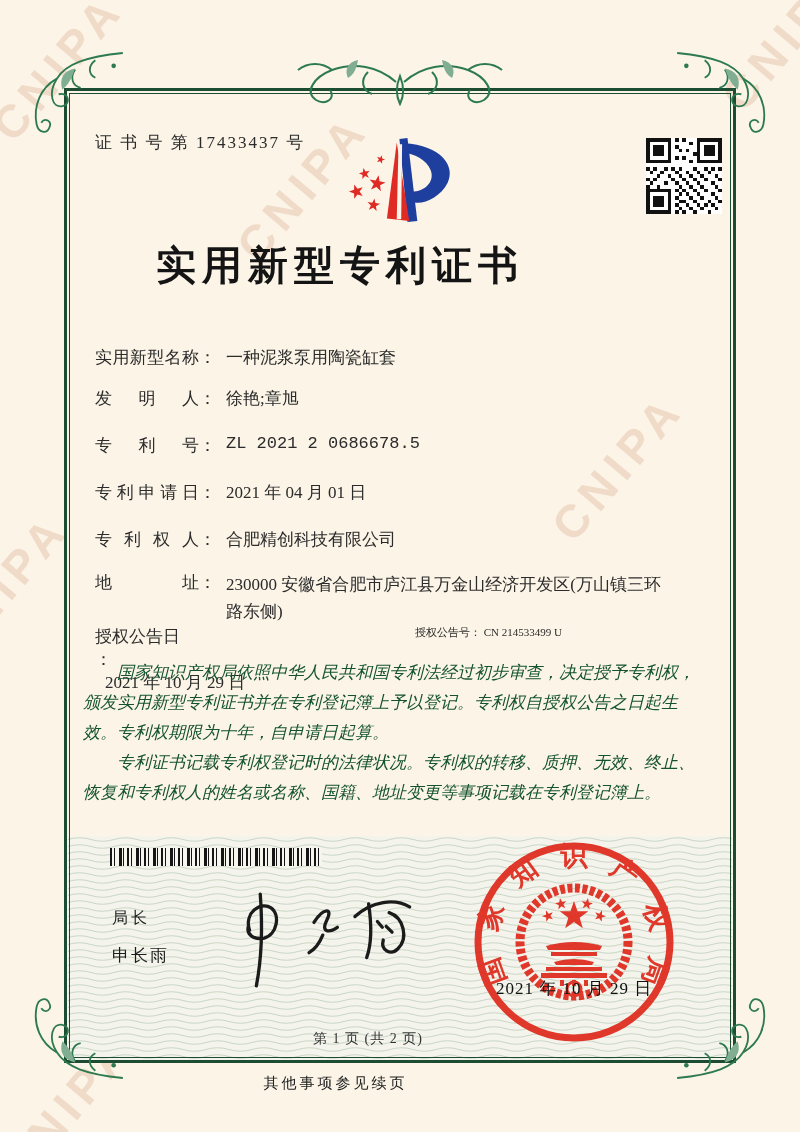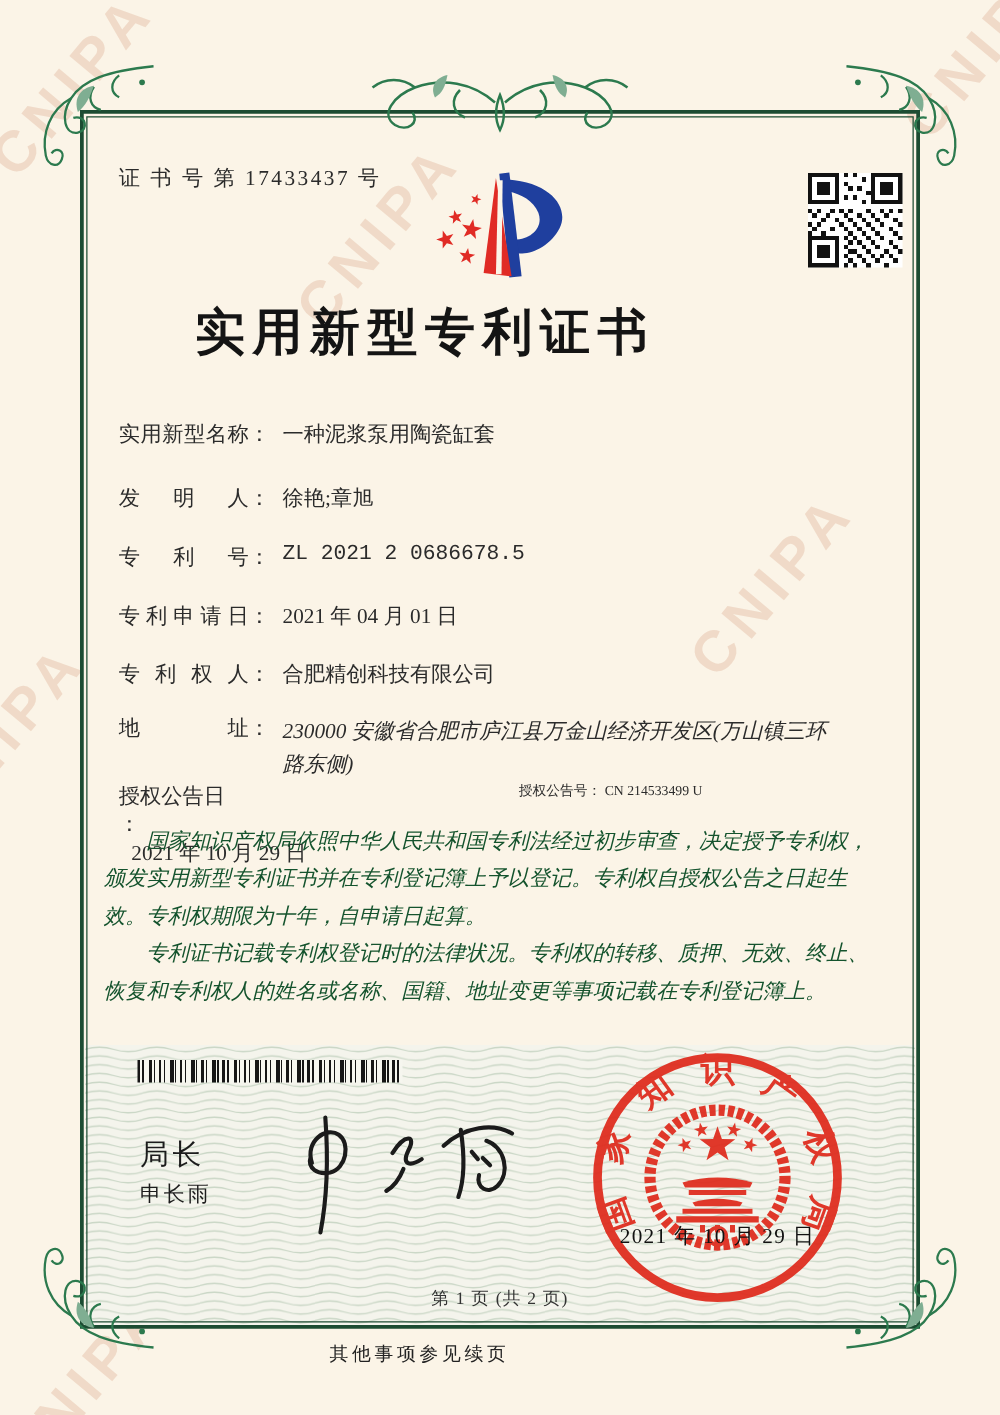--- a/index.html
+++ b/index.html
@@ -30,48 +30,48 @@
   .qr { position:absolute; left:646px; top:138px; width:76px; height:76px; }
 
   .title {
     position:absolute; left:0; top:238px; width:680px; text-align:center;
     font-size:40px; font-weight:bold; letter-spacing:6px; color:#141414;
   }
 
   .field { position:absolute; left:95px; font-size:17px; color:#2b2b2b; display:flex; }
   .field .lbl { display:inline-block; width:104px; text-align-last:justify; text-align:justify; }
   .field .val { margin-left:10px; }
-  .field .val.wrap { width:448px; line-height:27px;font-style:italic; }
+  .field .val.wrap { width:448px; line-height:27px; }
 
   .grant-no { position:absolute; left:415px; top:625px; font-size:11px; color:#2b2b2b; }
 
   .paras { position:absolute; left:83px; top:658px; width:612px; font-size:17px;
            line-height:30px; color:#14532d; font-style:italic; }
   .paras p { text-indent:2em; }
 
   .waves { position:absolute; left:68px; top:836px; width:664px; height:224px; }
 
   .barcode {
     position:absolute; left:110px; top:848px; width:212px; height:18px;
     background:repeating-linear-gradient(90deg,
       #151515 0 2px, #f6f6ef 2px 4px, #151515 4px 5px, #f6f6ef 5px 9px,
       #151515 9px 12px, #f6f6ef 12px 13px, #151515 13px 14px, #f6f6ef 14px 17px);
   }
 
-  .sig-title { position:absolute; left:112px; top:908px; font-size:23px; letter-spacing:3px; color:#1c1c1c; }
+  .sig-title { position:absolute; left:112px; top:908px; font-size:16px; letter-spacing:3px; color:#1c1c1c; }
   .sig-name  { position:absolute; left:112px; top:944px; font-size:17px; letter-spacing:2px; color:#1c1c1c; }
   .signature { position:absolute; left:230px; top:890px; width:205px; height:100px; }
 
   .seal { position:absolute; left:470px; top:838px; width:208px; height:208px; opacity:0.93; }
   .seal-date {
     position:absolute; left:468px; top:977px; width:212px; text-align:center;
     font-size:17px; color:#111; letter-spacing:1px;
   }
 
-  .page-indicator { position:absolute; left:0; top:1030px; width:800px; text-align:center;
+  .page-indicator { position:absolute; left:0; top:1030px; width:736px; text-align:center;
                     font-size:14px; color:#333; letter-spacing:1px; }
   .footer-note { position:absolute; left:0; top:1074px; width:671px; text-align:center;
                  font-size:15px; color:#222; letter-spacing:3px; }
 </style>
 </head>
 <body>
 
 <div class="page">
 
   <div class="watermark" style="left:-30px; top:40px;">CNIPA</div>
@@ -194,21 +194,21 @@
                M8 16h1v1h-1z M12 16h1v1h-1z M15 16h1v1h-1z M19 16h1v1h-1z
                M9 17h1v1h-1z M10 17h1v1h-1z M13 17h1v1h-1z M17 17h1v1h-1z M20 17h1v1h-1z
                M8 18h1v1h-1z M11 18h1v1h-1z M14 18h1v1h-1z M16 18h1v1h-1z M18 18h1v1h-1z
                M9 19h1v1h-1z M12 19h1v1h-1z M15 19h1v1h-1z M19 19h1v1h-1z
                M8 20h1v1h-1z M10 20h1v1h-1z M13 20h1v1h-1z M17 20h1v1h-1z"></path>
     </g>
   </svg>
 
   <div class="title">实用新型专利证书</div>
 
-  <div class="field" style="top:336px;justify-content:space-between;">
+  <div class="field" style="top:346px;justify-content:space-between;">
     <span class="lbl">实用新型名称</span>
       <span>：</span>
     <span class="val">一种泥浆泵用陶瓷缸套</span>
   </div>
   <div class="field" style="top:387px;font-family:Liberation Serif, serif;">
     <span class="lbl">发明人</span>
       <span>：</span>
     <span class="val">徐艳;章旭</span>
   </div>
   <div class="field" style="top:434px;font-family:Liberation Mono, monospace;">

